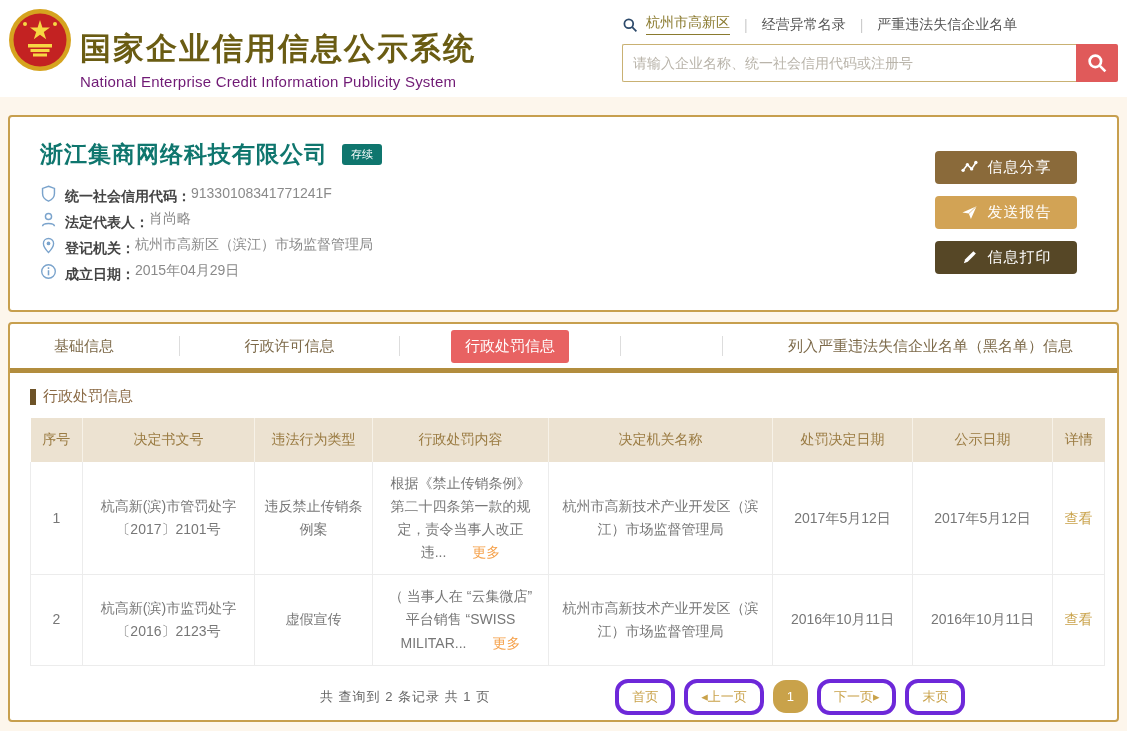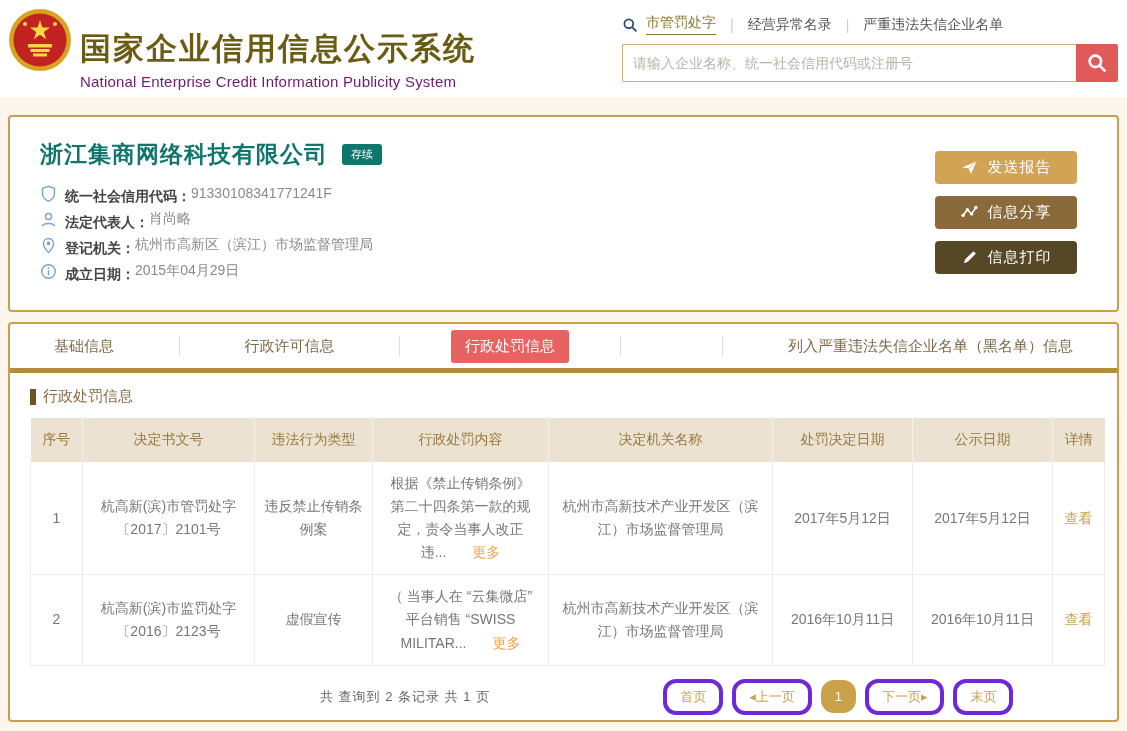--- a/index.html
+++ b/index.html
@@ -62,21 +62,21 @@
   table.penalty th:last-child { border-right:none; }
   table.penalty td { border:1px solid #ececec; border-left:none; color:#777; font-size:14px; text-align:center; padding:10px 8px; line-height:1.65; vertical-align:middle; }
   table.penalty tr td:first-child { border-left:1px solid #ececec; }
   table.penalty tr:first-child td { border-top:none; }
   .col-no{width:52px;} .col-doc{width:172px;} .col-type{width:118px;} .col-content{width:176px;}
   .col-auth{width:224px;} .col-ddate{width:140px;} .col-pdate{width:140px;} .col-detail{width:52px;}
   .content-cell { text-align:left; padding:10px 12px !important; }
   .more-link { color:#f5a14b; cursor:pointer; margin-left:26px; }
   .view-link { color:#c9a24a; cursor:pointer; }
 
-  .pagination { display:flex; align-items:center; margin-top:13px; padding-left:290px;gap:48px; }
+  .pagination { display:flex; align-items:center; margin-top:13px; padding-left:290px; }
   .page-summary { font-size:13px; color:#666; letter-spacing:1px; }
   .page-btns { display:flex; align-items:center; gap:9px; margin-left:125px; }
   .pbtn { border:4px solid #6d28d9; background:#fff; color:#c9a24a; font-size:13px; padding:5px 13px; border-radius:13px; cursor:pointer; white-space:nowrap; }
   .pbtn.current { background:#c9a24a; color:#fff; border-color:#c9a24a; padding:5px 10px; }
 </style>
 </head>
 <body>
 
 <div class="header">
   <svg class="emblem" viewBox="0 0 64 64">
@@ -93,21 +93,21 @@
     <div class="brand-cn">国家企业信用信息公示系统</div>
     <div class="brand-en">National Enterprise Credit Information Publicity System</div>
   </div>
 
   <div class="header-right">
     <div class="topnav">
       <svg class="nav-search-icon" viewBox="0 0 20 20">
         <circle cx="8.5" cy="8.5" r="5.5" fill="none" stroke="#2d4a6b" stroke-width="2.2"></circle>
         <line x1="12.8" y1="12.8" x2="18" y2="18" stroke="#2d4a6b" stroke-width="2.2"></line>
       </svg>
-      <span class="navlink active">市管罚处字</span>
+      <span class="navlink active">杭州市高新区</span>
       <span class="sep">|</span>
       <span class="navlink">经营异常名录</span>
       <span class="sep">|</span>
       <span class="navlink">严重违法失信企业名单</span>
     </div>
     <div class="searchbar">
       <input type="text" placeholder="请输入企业名称、统一社会信用代码或注册号" style="">
       <button class="search-btn">
         <svg viewBox="0 0 20 20" width="22" height="22">
           <circle cx="8.5" cy="8.5" r="5.2" fill="none" stroke="#ffffff" stroke-width="2.4"></circle>
@@ -152,36 +152,36 @@
         <circle cx="10" cy="10" r="8" fill="none" stroke="#7aa3cc" stroke-width="1.6"></circle>
         <rect x="9.1" y="8.5" width="1.8" height="6" fill="#7aa3cc"></rect>
         <rect x="9.1" y="5" width="1.8" height="2" fill="#7aa3cc"></rect>
       </svg>
       <span class="info-label">成立日期：</span>
       <span class="info-value">2015年04月29日</span>
     </div>
   </div>
 
   <div class="actions">
-    <button class="action-btn btn-report">
-      <svg viewBox="0 0 24 24">
-        <path d="M2 12 L22 3 L14 21 L11 13.5 Z" fill="#ffffff"></path>
-          <path d="M11 13.5 L22 3" stroke="#d2a355" stroke-width="1"></path>
-      </svg>
-      <span>发送报告</span>
-    </button>
     <button class="action-btn btn-share">
       <svg viewBox="0 0 24 24">
         <polyline points="3,16 9,8 15,14 21,5" fill="none" stroke="#ffffff" stroke-width="2.2"></polyline>
         <circle cx="3" cy="16" r="2.4" fill="#ffffff"></circle>
           <circle cx="9" cy="8" r="2.4" fill="#ffffff"></circle>
         <circle cx="15" cy="14" r="2.4" fill="#ffffff"></circle>
           <circle cx="21" cy="5" r="2.4" fill="#ffffff"></circle>
       </svg>
       <span>信息分享</span>
+    </button>
+    <button class="action-btn btn-report">
+      <svg viewBox="0 0 24 24">
+        <path d="M2 12 L22 3 L14 21 L11 13.5 Z" fill="#ffffff"></path>
+          <path d="M11 13.5 L22 3" stroke="#d2a355" stroke-width="1"></path>
+      </svg>
+      <span>发送报告</span>
     </button>
     <button class="action-btn btn-print">
       <svg viewBox="0 0 24 24">
         <path d="M4 20 L6 14.5 L17.5 3 L21 6.5 L9.5 18 Z" fill="#ffffff"></path>
       </svg>
       <span>信息打印</span>
     </button>
   </div>
 </div>
 

